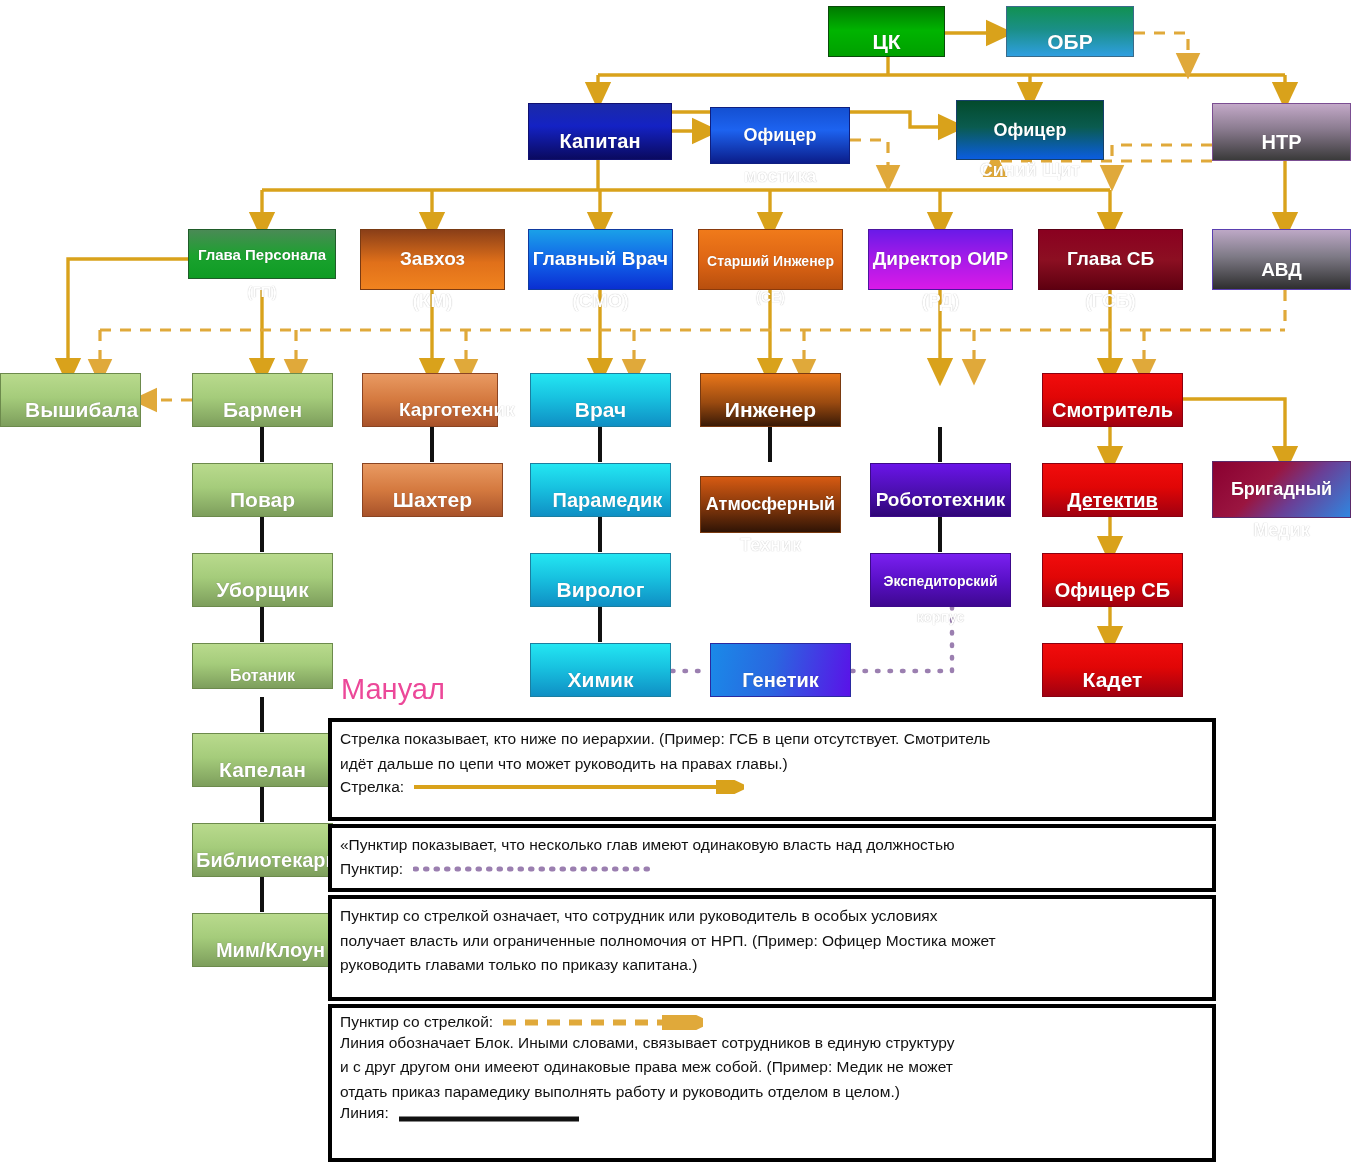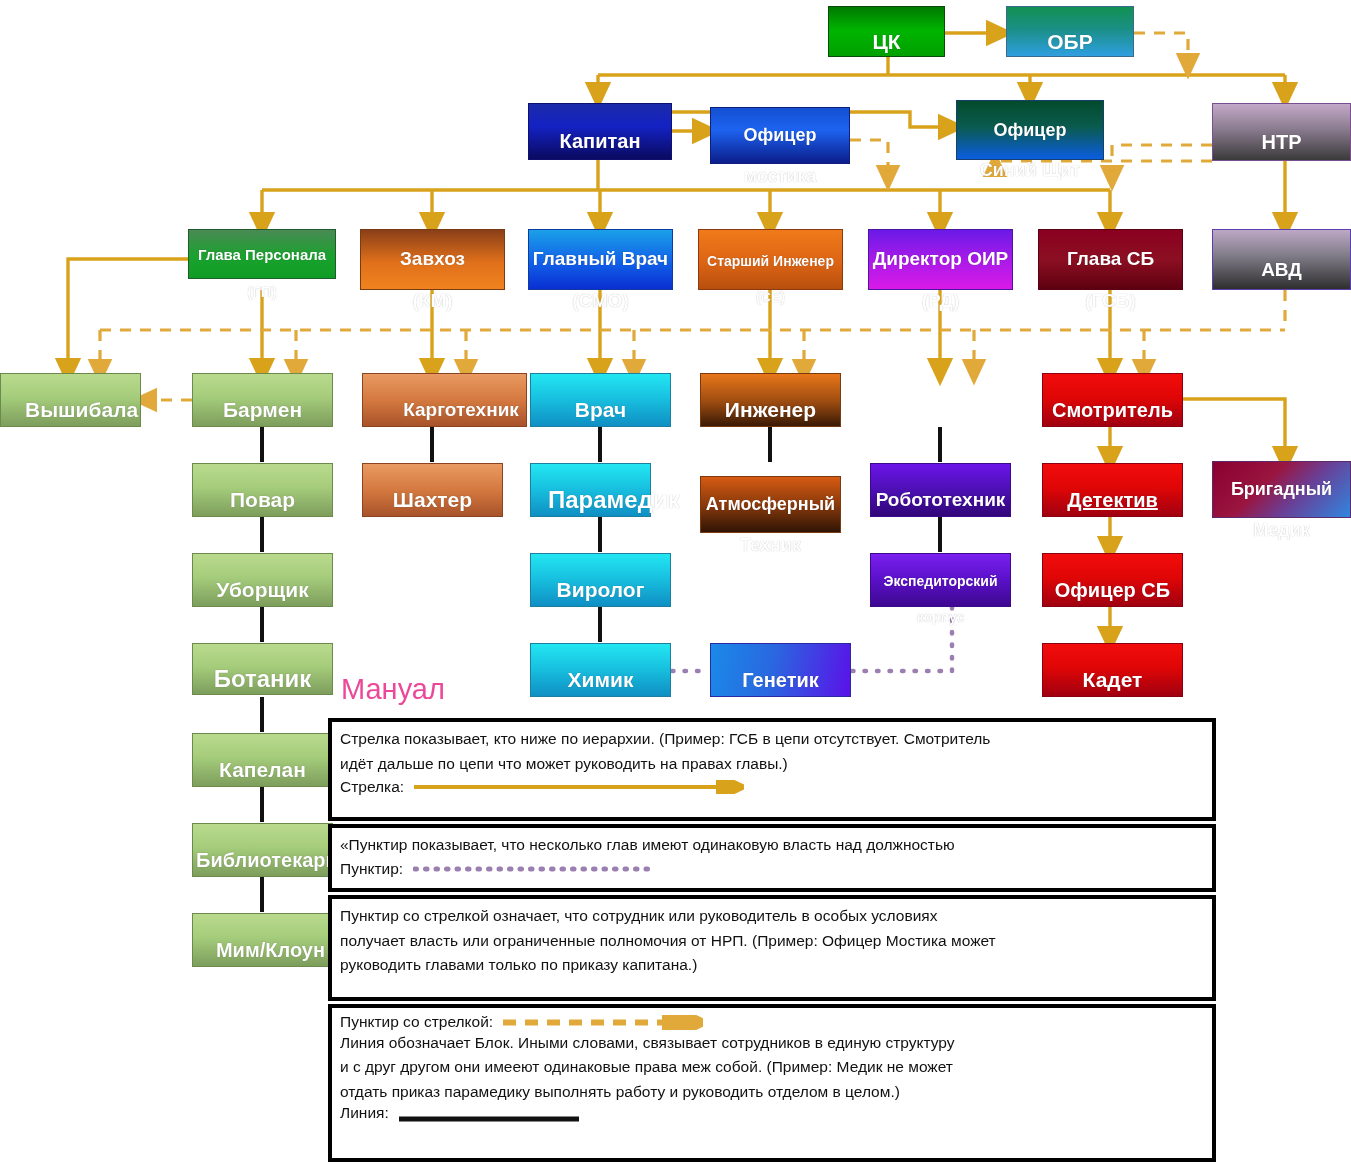--- a/index.html
+++ b/index.html
@@ -251,40 +251,40 @@
   <div class="node g-avd" style="left:1212px;top:229px;width:139px;height:61px;font-size:19px;">
       <span>АВД</span>
     </div>
 
   <div class="node g-service" style="left:0px;top:373px;width:141px;height:54px;font-size:21px;padding-left:24px;">
       <span>Вышибала</span>
     </div>
   <div class="node g-service" style="left:192px;top:373px;width:141px;height:54px;font-size:21px;">
       <span>Бармен</span>
     </div>
-  <div class="node g-cargo" style="left:362px;top:373px;width:165px;height:54px;font-size:19px;padding-left:36px;">
+  <div class="node g-cargo" style="left:362px;top:373px;width:136px;height:54px;font-size:19px;padding-left:36px;">
       <span>Карготехник</span>
     </div>
   <div class="node g-medcyan" style="left:530px;top:373px;width:141px;height:54px;font-size:21px;">
       <span>Врач</span>
     </div>
   <div class="node g-engin" style="left:700px;top:373px;width:141px;height:54px;font-size:21px;">
       <span>Инженер</span>
     </div>
   <div class="node g-sec" style="left:1042px;top:373px;width:141px;height:54px;font-size:20px;">
       <span>Смотритель</span>
     </div>
 
   <div class="node g-service" style="left:192px;top:463px;width:141px;height:54px;font-size:21px;">
       <span>Повар</span>
     </div>
   <div class="node g-cargo" style="left:362px;top:463px;width:141px;height:54px;font-size:21px;">
       <span>Шахтер</span>
     </div>
-  <div class="node g-medcyan" style="left:530px;top:463px;width:121px;height:54px;font-size:24px;padding-left:17px;">
+  <div class="node g-medcyan" style="left:530px;top:463px;width:141px;height:54px;font-size:20px;padding-left:17px;">
       <span>Парамедик</span>
     </div>
   <div class="node g-atmos" style="left:700px;top:476px;width:141px;height:57px;font-size:18px;">
       <span>
         <span style="display: block;">Атмосферный</span>
         <span style="display: block;">Техник</span>
       </span>
     </div>
   <div class="node g-robo" style="left:870px;top:463px;width:141px;height:54px;font-size:19px;">
       <span>Робототехник</span>
@@ -308,21 +308,21 @@
   <div class="node g-exped" style="left:870px;top:553px;width:141px;height:54px;font-size:14px;">
       <span>
         <span style="display: block;">Экспедиторский</span>
         <span style="display: block;">корпус</span>
       </span>
     </div>
   <div class="node g-sec" style="left:1042px;top:553px;width:141px;height:54px;font-size:20px;">
       <span>Офицер СБ</span>
     </div>
 
-  <div class="node g-service" style="left:192px;top:643px;width:141px;height:52px;font-size:24px;">
+  <div class="node g-service" style="left:192px;top:643px;width:141px;height:46px;font-size:16px;">
       <span>Ботаник</span>
     </div>
   <div class="node g-chem" style="left:530px;top:643px;width:141px;height:54px;font-size:21px;">
       <span>Химик</span>
     </div>
   <div class="node g-genetic" style="left:710px;top:643px;width:141px;height:54px;font-size:20px;">
       <span>Генетик</span>
     </div>
   <div class="node g-sec" style="left:1042px;top:643px;width:141px;height:54px;font-size:21px;">
       <span>Кадет</span>

